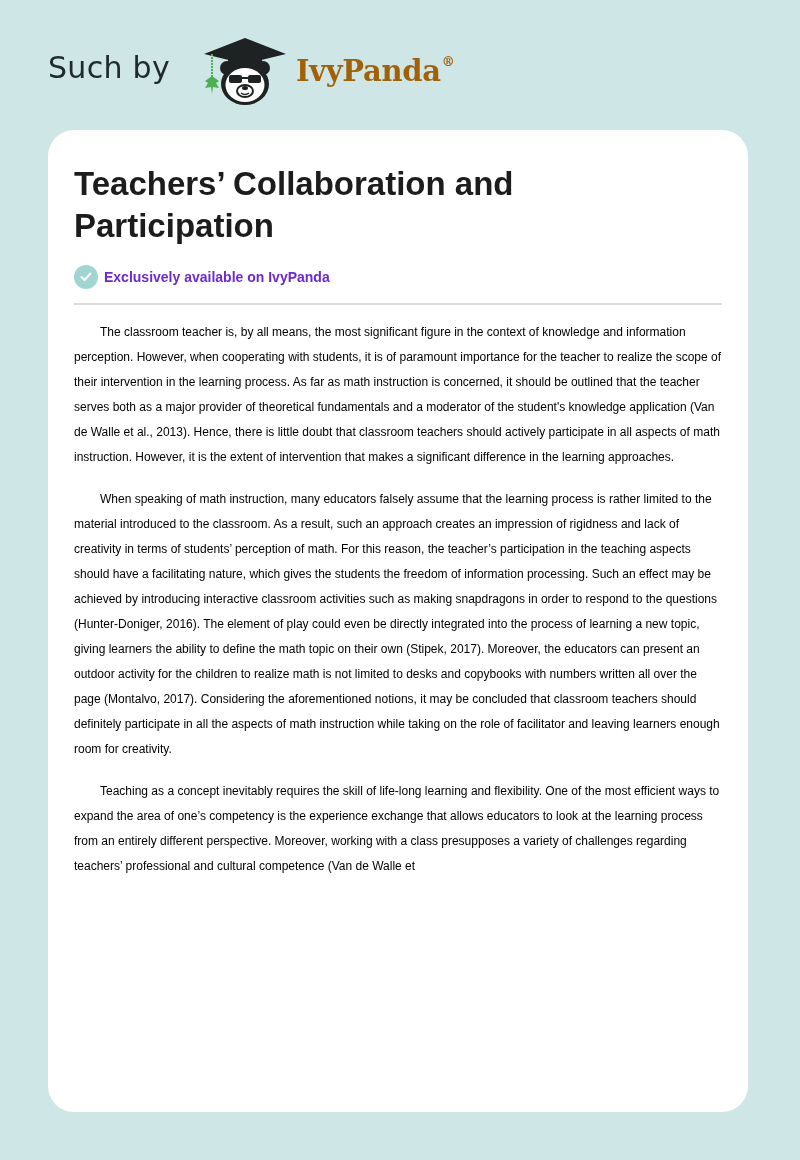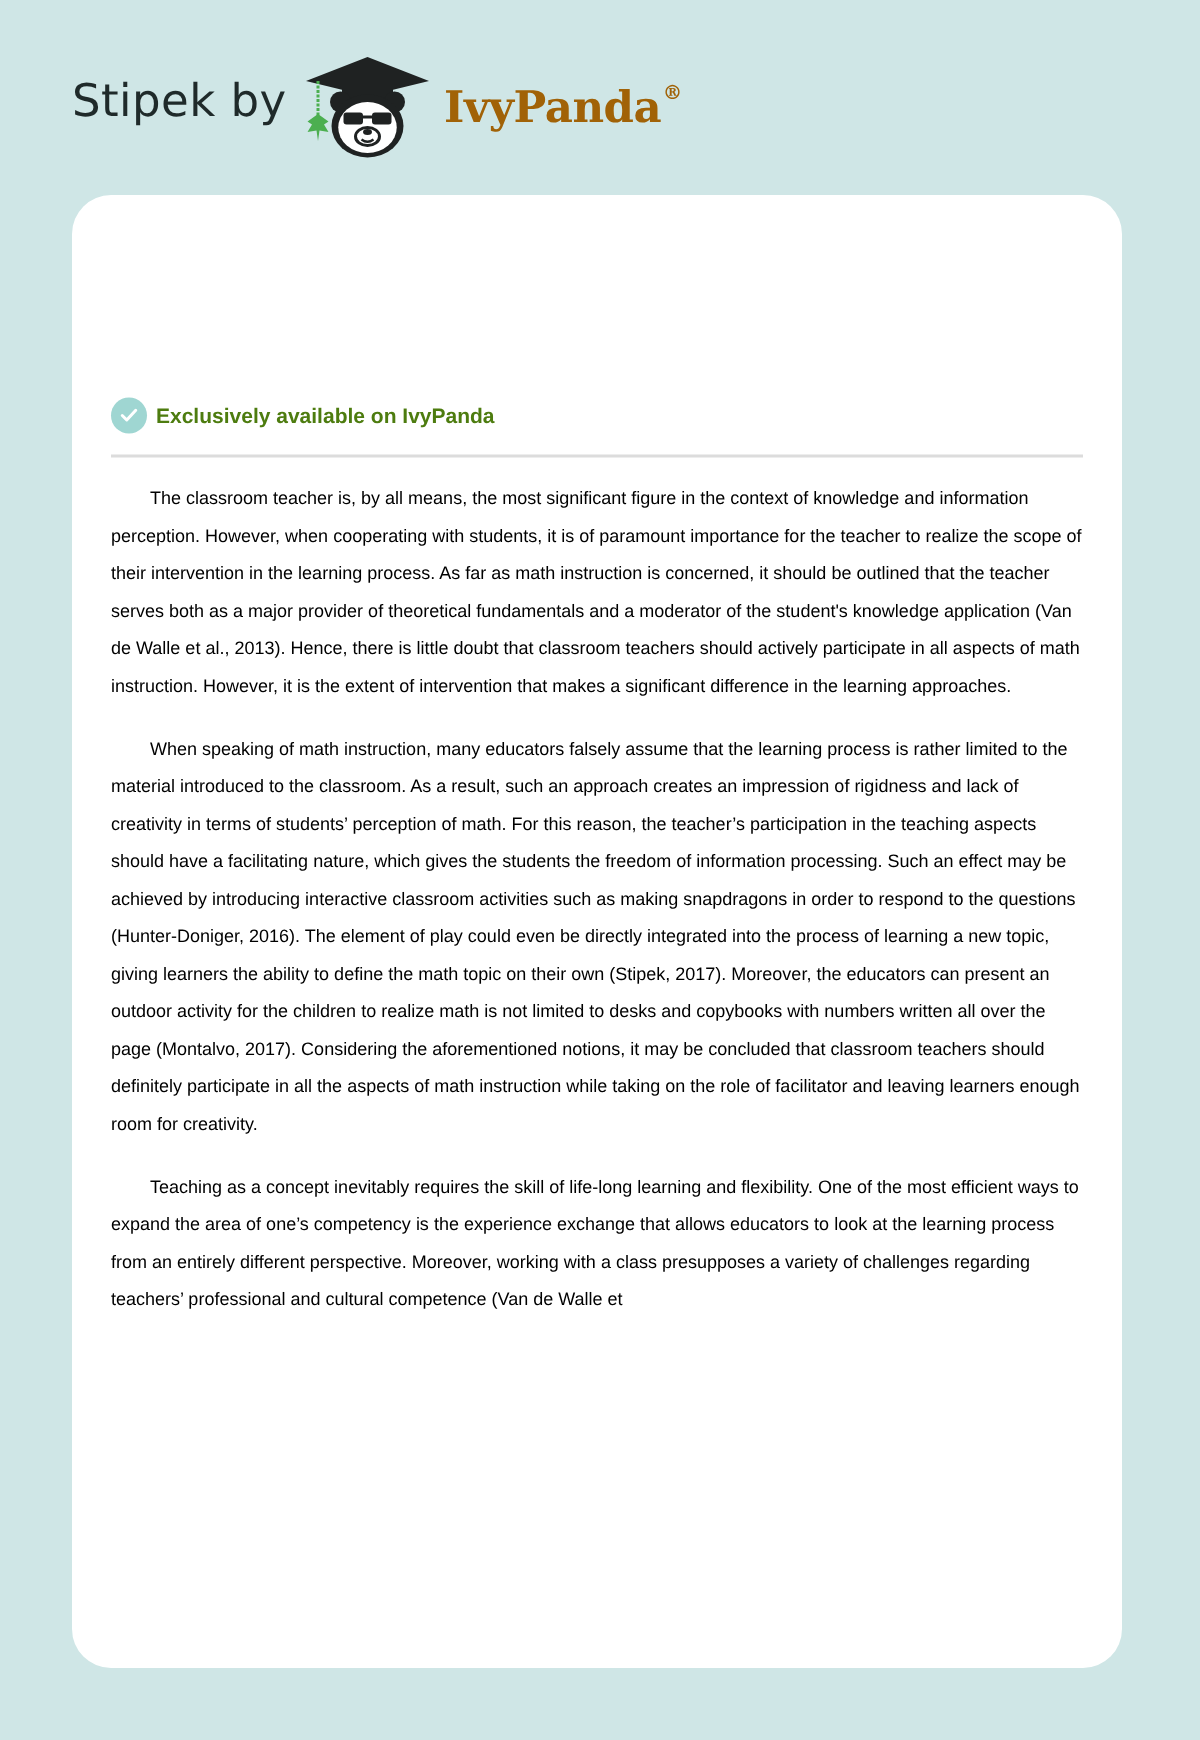--- a/index.html
+++ b/index.html
@@ -90,21 +90,21 @@
       border-radius: 50%;
       background: #9fd6d2;
       display: flex;
       align-items: center;
       justify-content: center;
       margin-right: 6px;
     }
     .badge-text {
       font-weight: bold;
       font-size: 14px;
-      color: #4d7c0f;
+      color: #6d28d9;
     }
     .divider {
       position: absolute;
       left: 26px;
       top: 173px;
       width: 648px;
       height: 2px;
       background: #dcdcdc;
     }
     .body-text {
@@ -118,21 +118,21 @@
     }
     .body-text p {
       margin: 0 0 17px 0;
       text-indent: 26px;
     }
   </style>
 </head>
 <body>
 
 <div class="header">
-  <span class="essay-by">Stipek by</span>
+  <span class="essay-by">Such by</span>
   <span class="logo-icon">
     <svg width="90" height="76" viewBox="0 0 90 76">
 
       <polygon points="45,4 86,20 45,30 4,20" fill="#1f2222"></polygon>
       <rect x="28" y="24" width="34" height="9" fill="#1f2222"></rect>
 
       <line x1="12" y1="20" x2="12" y2="44" stroke="#4caf50" stroke-width="2" stroke-dasharray="2,1"></line>
 
       <path d="M12 42 L5 47 L8 49 L5 54 L11 53 L12 60 L13 53 L19 54 L16 49 L19 47 Z" fill="#4caf50"></path>
 
@@ -148,20 +148,21 @@
 
       <ellipse cx="45" cy="57" rx="8" ry="6" fill="#ffffff" stroke="#1f2222" stroke-width="2"></ellipse>
       <ellipse cx="45" cy="54" rx="3" ry="2" fill="#1f2222"></ellipse>
       <path d="M41 59 Q45 62 49 59" stroke="#1f2222" stroke-width="1.5" fill="none"></path>
     </svg>
   </span>
   <span class="brand"><span>IvyPanda</span><sup>®</sup></span>
 </div>
 
 <div class="card">
+  <h1 class="title">Teachers’ Collaboration and Participation</h1>
 
   <div class="badge">
     <span class="check-icon">
       <svg width="12" height="10" viewBox="0 0 12 10">
         <path d="M1.5 5 L4.5 8 L10.5 1.5" stroke="#ffffff" stroke-width="2" fill="none" stroke-linecap="round" stroke-linejoin="round"></path>
       </svg>
     </span>
     <span class="badge-text">Exclusively available on IvyPanda</span>
   </div>
 

